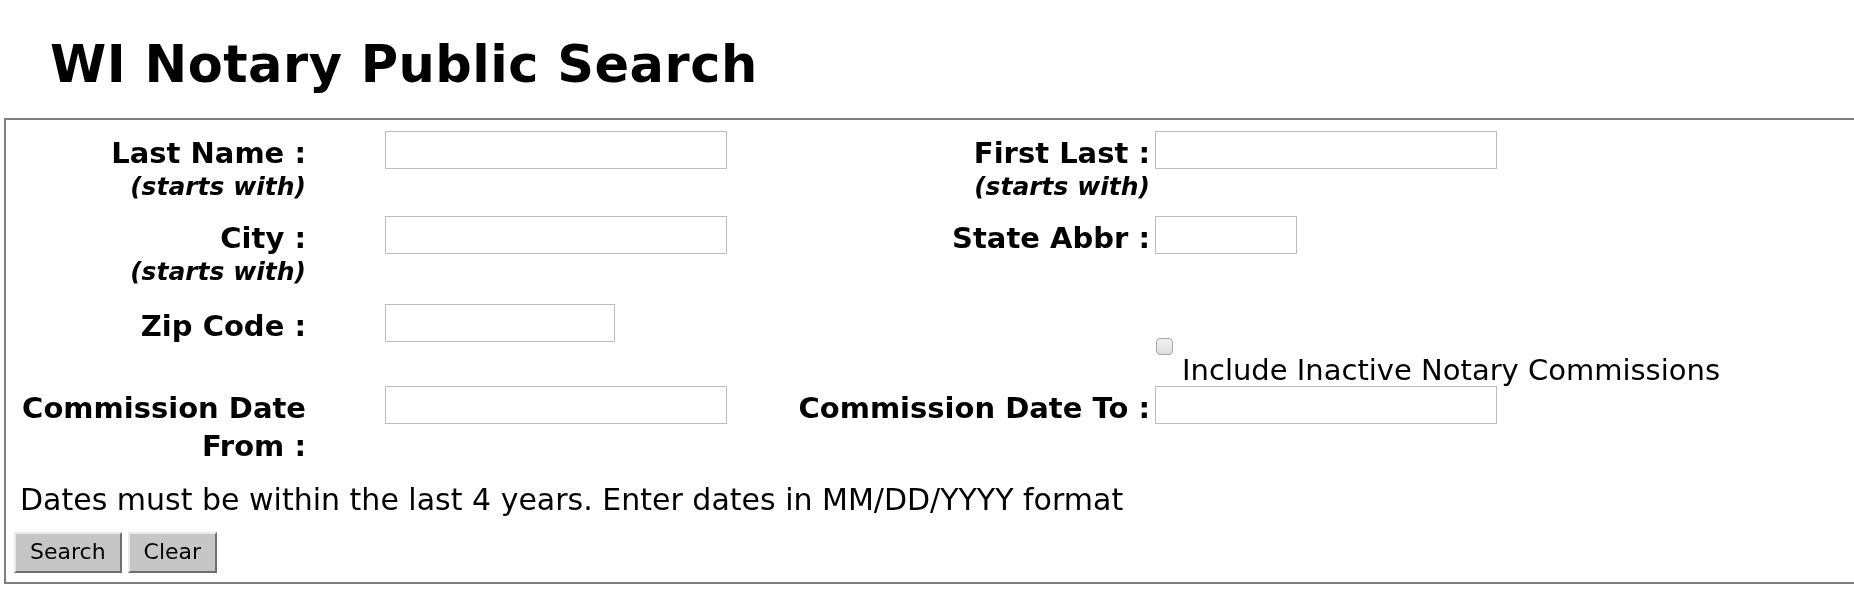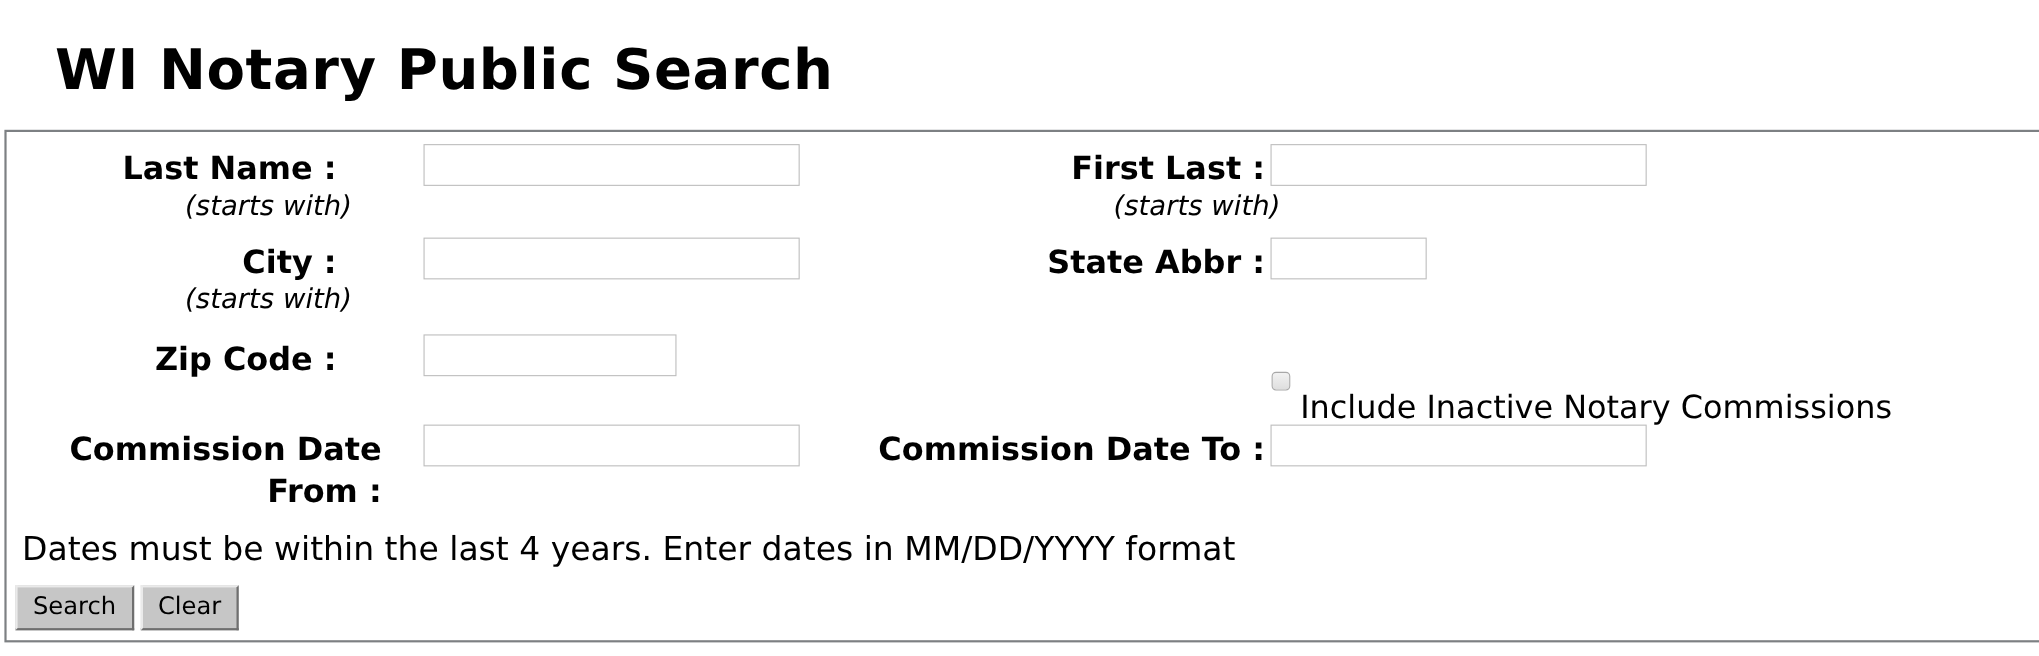--- a/index.html
+++ b/index.html
@@ -64,27 +64,26 @@
     font-weight: bold;
     white-space: nowrap;
     color: #000000;
     line-height: 34px;
   }
   .lbl.right { text-align: right; }
   .hint {
     position: absolute;
     font-family: "DejaVu Sans", "Liberation Sans", sans-serif;
     font-size: 25px;
-    font-weight: normal;
+    font-weight: bold;
     font-style: italic;
     white-space: nowrap;
     color: #000000;
     line-height: 30px;
     text-align: right;
-    padding-left: 14px;
   }
 
   .txt {
     position: absolute;
     border: 1px solid #bdbdbd;
     background: #ffffff;
     box-sizing: border-box;
     font-family: "DejaVu Sans", "Liberation Sans", sans-serif;
     font-size: 20px;
     color: #000000;
@@ -155,21 +154,20 @@
     line-height: 34px;
     cursor: pointer;
     margin-top: 47px;
   }
 
   
   #lbl-comm-from {
     left: 0px; top: 269px; width: 300px;
     line-height: 38px;
     white-space: normal;
-    padding-left: 41px;
   }
   #inp-comm-from { left: 379px; top: 266px; width: 342px; height: 38px; }
 
   #lbl-comm-to {
     left: 700px; top: 269px; width: 444px;
     line-height: 38px;
     white-space: normal;
   }
   #inp-comm-to   { left: 1149px;top: 266px; width: 342px; height: 38px; }
 

